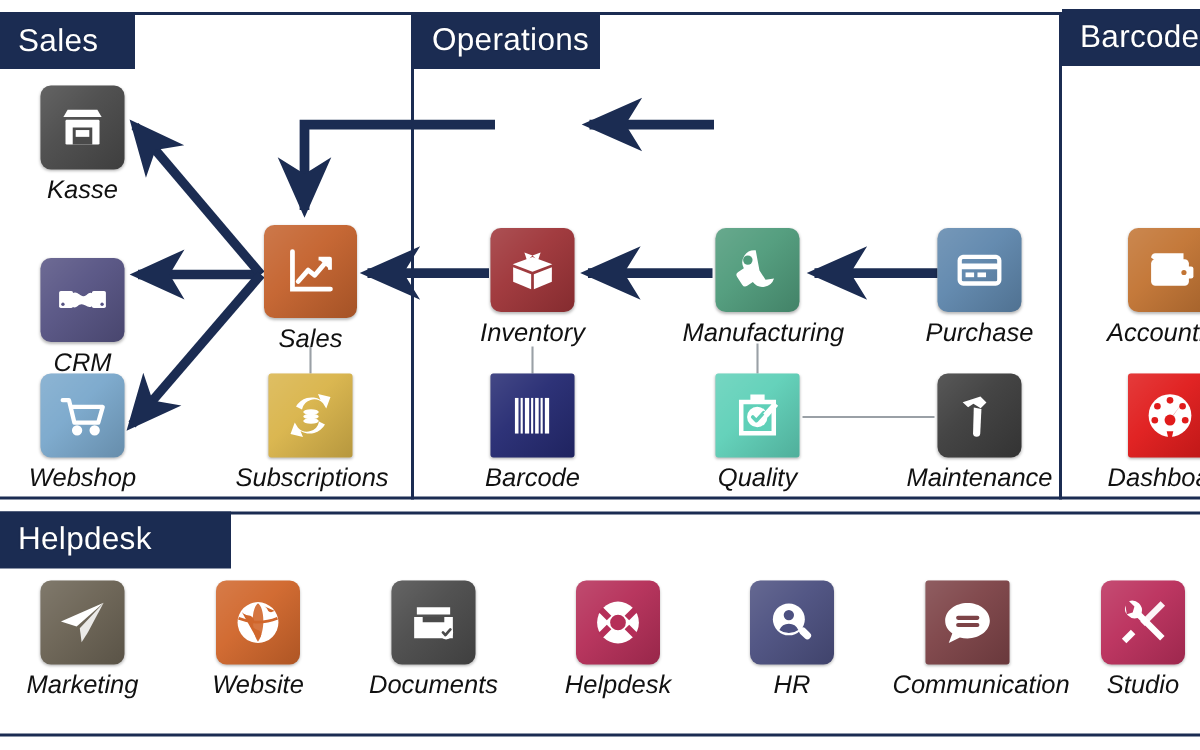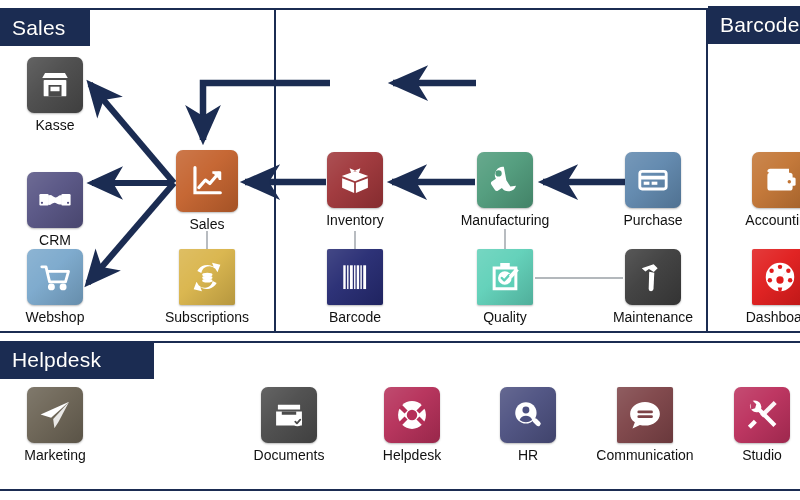--- a/index.html
+++ b/index.html
@@ -25,39 +25,42 @@
 
   
   .app{position:absolute;width:100px;text-align:center;}
   .tile{width:56px;height:56px;margin:0 auto;border-radius:7px;
         position:relative;overflow:hidden;
         box-shadow:0 1px 2px rgba(0,0,0,.28);}
   .tile .gl{position:absolute;inset:0;
         background:linear-gradient(135deg,rgba(255,255,255,.14) 0%,
                    rgba(255,255,255,.04) 42%,rgba(0,0,0,.16) 100%);}
   .tile svg{position:absolute;left:50%;top:50%;transform:translate(-50%,-50%);}
-  .caption{margin-top:4px;font-size:14px;color:#111;white-space:nowrap;}
+  .caption{margin-top:4px;font-size:17px;color:#111;white-space:nowrap;font-style:italic;}
   .app.big .tile{width:62px;height:62px;}
 
   
   #wires{position:absolute;left:0;top:0;width:800px;height:500px;
          pointer-events:none;}
 </style>
 </head>
 <body>
 
 <div id="stage">
 
   <div class="frame" id="frame-top"></div>
   <div class="frame" id="frame-support"></div>
   <div class="vsep" style="left:274px;top:8px;height:325px;"></div>
   <div class="vsep" style="left:706px;top:8px;height:325px;"></div>
 
   <div class="sec-tab" id="tab-sales">
     <span>Sales</span>
+    </div>
+  <div class="sec-tab" id="tab-operations">
+    <span>Operations</span>
     </div>
   <div class="sec-tab" id="tab-finance">
     <span>Barcode</span>
     </div>
   <div class="sec-tab" id="tab-support">
     <span>Helpdesk</span>
     </div>
 
   <svg id="wires" viewBox="0 0 800 500" xmlns="http://www.w3.org/2000/svg">
     <defs>
@@ -282,20 +285,34 @@
     <div class="tile" style="background:#6b6354;">
       <div class="gl"></div>
       <svg width="36" height="36" viewBox="0 0 24 24" fill="#fff">
         <path d="M21.4 3.2 L2.4 11.6 L9.4 13.8 Z"></path>
         <path d="M21.4 3.2 L10.8 14.6 L11.6 20.8 L14.3 16.6 Z" opacity=".86"></path>
       </svg>
     </div>
     <div class="caption">Marketing</div>
   </div>
 
+  <div class="app" style="left:122px;top:387px;">
+    <div class="tile" style="background:#d0662b;">
+      <div class="gl"></div>
+      <svg width="38" height="38" viewBox="0 0 24 24" fill="#fff">
+        <circle cx="12" cy="12" r="8.6"></circle>
+        <path d="M12 3.9 c-3 2.1 -3 12.1 0 16.2 c3 -4.1 3 -14.1 0 -16.2Z" fill="#d0662b" opacity=".9"></path>
+        <path d="M3.8 10.2 a22 22 0 0 0 16.4 0" stroke="#d0662b" stroke-width="1.2" fill="none"></path>
+        <path d="M5.2 7.6 C7 9.6 8.4 8.4 9.8 9.9 c1.3 1.4 -.6 2.9 .5 4.3 1 1.3 2.6 .6 3 2.4
+                 .3 1.4 -.8 2 -1.4 2.9" fill="#d0662b"></path>
+        <path d="M14.6 5.2 c1.6 .6 1.2 2.1 2.4 2.4 1.2 .3 1.7 -.9 2.6 -.2" fill="#d0662b"></path>
+      </svg>
+    </div>
+    <div class="caption">Website</div>
+  </div>
 
   <div class="app" style="left:239px;top:387px;">
     <div class="tile" style="background:#4b4b4b;">
       <div class="gl"></div>
       <svg width="36" height="36" viewBox="0 0 24 24" fill="#fff">
         <path d="M4.6 5.2 h14.8 v3.2 H4.6 Z"></path>
         <path d="M3.4 9.6 h17.2 v9.4 H3.4 Z"></path>
         <path d="M7.2 9.6 h9.6 v2.3 H7.2 Z" fill="#4b4b4b"></path>
         <circle cx="17.6" cy="16.4" r="3.1"></circle>
         <path d="M16.2 16.4 l1.1 1.2 l2.2 -2.5" fill="none" stroke="#4b4b4b" stroke-width="1.2" stroke-linecap="round" stroke-linejoin="round"></path>

